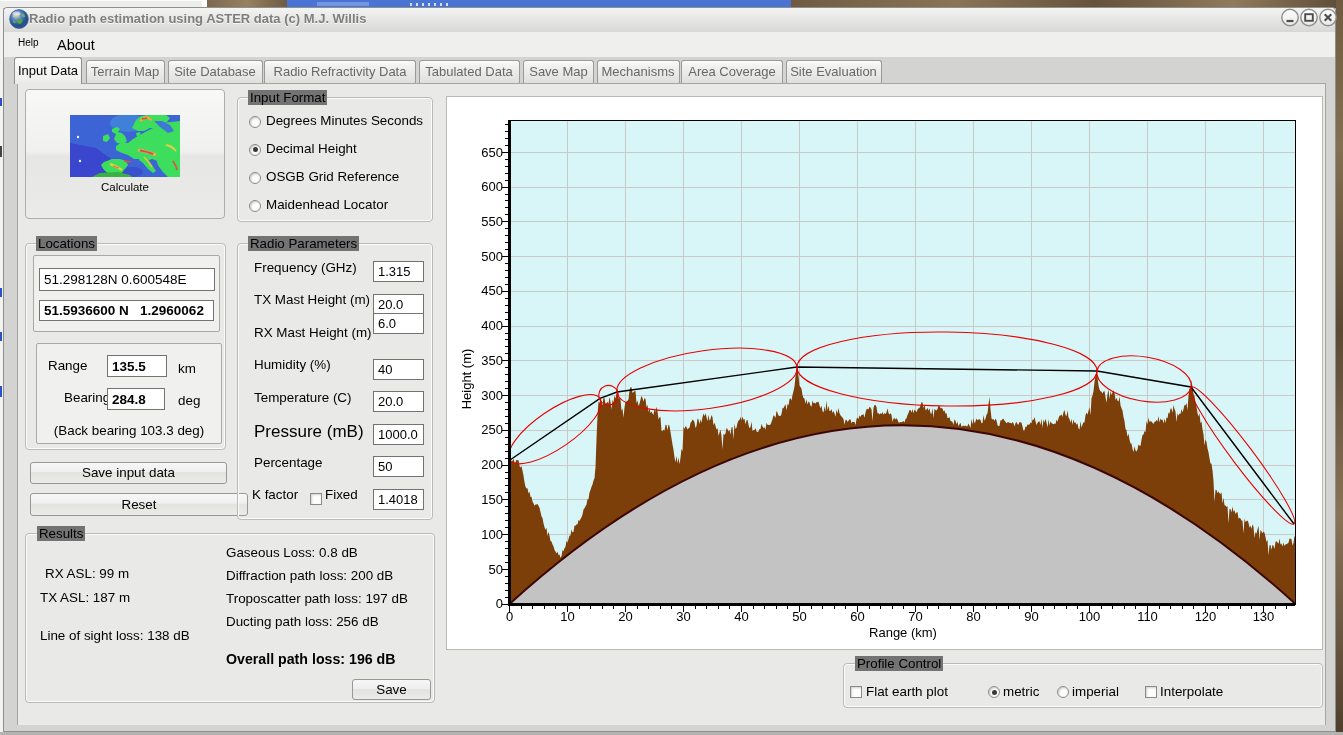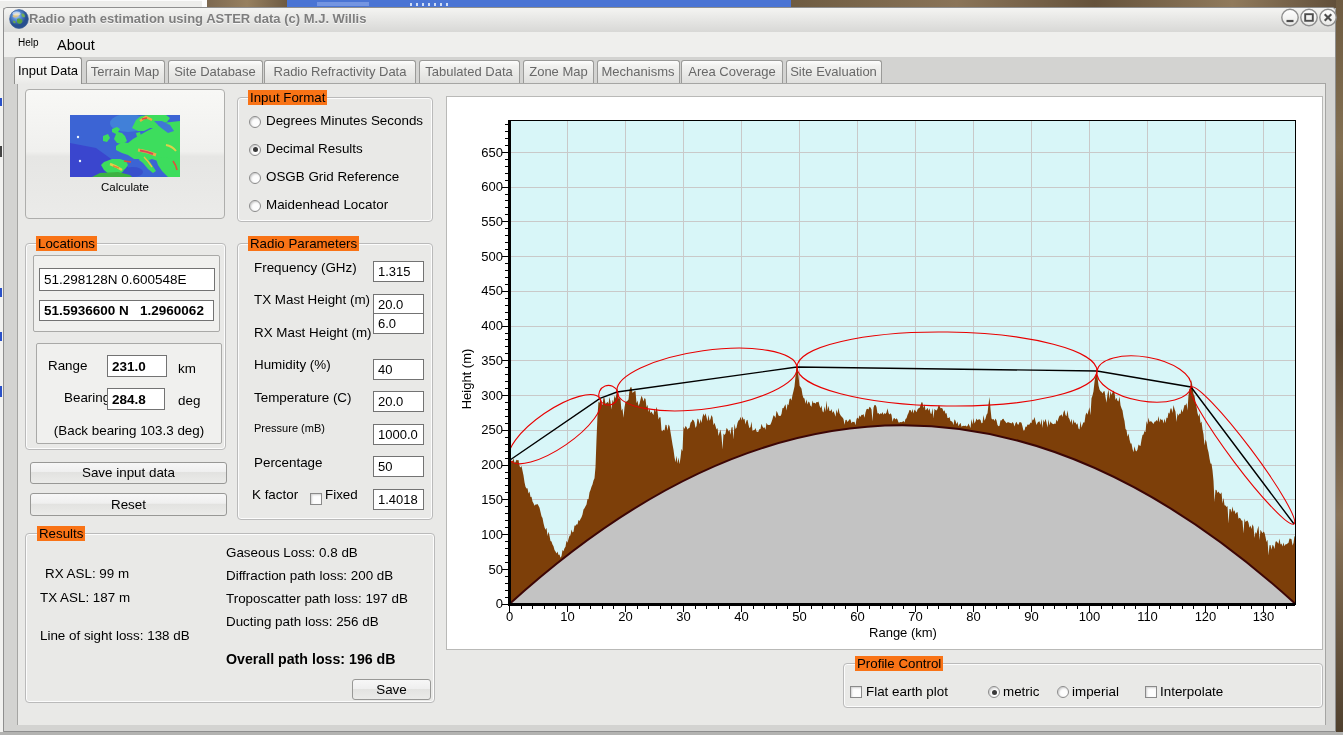--- a/index.html
+++ b/index.html
@@ -1,17 +1,17 @@
 <!DOCTYPE html>
 <html><head><meta charset="utf-8"><style>
 *{margin:0;padding:0;box-sizing:border-box}
 body{width:1343px;height:735px;position:relative;overflow:hidden;background:#b1b1af;font-family:"Liberation Sans",sans-serif;opacity:.999}
 .lab{position:absolute;color:#000;white-space:pre}
 .gb{position:absolute;border:1px solid #bababa;border-radius:4px;box-shadow:inset 0 0 0 1px #fcfcfc}
-.gbl{position:absolute;font-size:13.3px;background:#f97316;padding:0 2px;white-space:nowrap}
+.gbl{position:absolute;font-size:13.3px;background:#737373;padding:0 2px;white-space:nowrap}
 .tb{position:absolute;background:#fff;border:1px solid #737373;padding-left:4px;white-space:pre;overflow:hidden;color:#000}
 .btn{position:absolute;border:1px solid #989896;border-radius:3px;text-align:center;color:#000;
 background:linear-gradient(#f7f7f7 0%,#efefef 45%,#e2e2e0 46%,#ebebe9 100%)}
 .radio{position:absolute;width:12px;height:12px;border-radius:50%;background:#fdfdfd;border:1px solid #8a8a8a;box-shadow:inset 1px 1px 2px #c8c8c8}
 .rdot{position:absolute;left:2.5px;top:2.5px;width:5px;height:5px;border-radius:50%;background:#3a3a3a}
 .cb{position:absolute;width:12px;height:12px;background:#fdfdfd;border:1px solid #8a8a8a;box-shadow:inset 1px 1px 2px #d0d0d0}
 .tab{position:absolute;top:60px;height:23px;background:linear-gradient(#fdfdfd 0%,#f2f2f0 20%,#dfdfdd 100%);border:1px solid #9a9a98;border-bottom:none;border-radius:3px 3px 0 0;text-align:center;font-size:13px;color:#686868}
 </style></head><body>
 <div style="position:absolute;left:0;top:0;width:202px;height:8px;background:#ededeb;border-top:1px solid #fbfbfb"></div>
 <div style="position:absolute;left:202px;top:0;width:5px;height:8px;background:#fdfdfd"></div>
@@ -65,21 +65,21 @@
 <path d="M45.7 7.2 l6.6 6.6 M52.3 7.2 l-6.6 6.6" stroke="#4d4d4d" stroke-width="2.1" fill="none"></path>
 </svg>
 <div style="position:absolute;left:4px;top:32px;width:1331px;height:25px;background:#efefed"></div>
 <div class="lab" style="left:18px;top:37px;font-size:10px;">Help</div>
 <div class="lab" style="left:57px;top:37px;font-size:14.5px;">About</div>
 <div style="position:absolute;left:17px;top:83px;width:1309px;height:642px;background:#e9e9e7;border:1px solid #a5a5a3;border-bottom:none"></div>
 <div class="tab" style="left:85.5px;width:79px;line-height:22px">Terrain Map</div>
 <div class="tab" style="left:167.5px;width:95px;line-height:22px">Site Database</div>
 <div class="tab" style="left:264px;width:152px;line-height:22px">Radio Refractivity Data</div>
 <div class="tab" style="left:418.5px;width:101px;line-height:22px">Tabulated Data</div>
-<div class="tab" style="left:523px;width:71px;line-height:22px">Zone Map</div>
+<div class="tab" style="left:523px;width:71px;line-height:22px">Save Map</div>
 <div class="tab" style="left:596.5px;width:83px;line-height:22px">Mechanisms</div>
 <div class="tab" style="left:681px;width:102px;line-height:22px">Area Coverage</div>
 <div class="tab" style="left:785.5px;width:96px;line-height:22px">Site Evaluation</div>
 <div class="tab" style="left:14px;top:57px;width:68px;height:27px;line-height:25px;z-index:3;
 background:linear-gradient(#fcfcfc, #f0f0ee 80%, #e9e9e7);border:1px solid #8f8f8d;border-bottom:none;color:#000">Input Data</div>
 <div style="position:absolute;left:25px;top:89px;width:200px;height:130px;border:1px solid #aeaeac;border-radius:4px;
 background:linear-gradient(#f8f8f6 0%,#f0f0ee 48%,#e6e6e4 52%,#ebebe9 100%)"></div>
 <svg style="position:absolute;left:70px;top:115px" width="110" height="62" viewBox="0 0 110 62" preserveAspectRatio="none">
 <rect width="110" height="62" fill="#3c64d4"></rect>
 <ellipse cx="58" cy="8" rx="18" ry="9" fill="#4180d8"></ellipse>
@@ -113,53 +113,53 @@
 <circle cx="10" cy="46" r="1.2" fill="#eef6ff"></circle>
 </svg>
 <div class="lab" style="left:75px;top:181px;font-size:11.5px;width:100px;text-align:center;">Calculate</div>
 <div class="gb" style="left:237px;top:97px;width:196px;height:125px"></div>
 <div class="gbl" style="left:248px;top:90px">Input Format</div>
 <span class="radio" style="left:249px;top:115.5px"></span>
 <div class="lab" style="left:266px;top:112.5px;font-size:13.4px;">Degrees Minutes Seconds</div>
 <span class="radio" style="left:249px;top:143.5px">
     <span class="rdot"></span>
   </span>
-<div class="lab" style="left:266px;top:140.5px;font-size:13.4px;">Decimal Results</div>
+<div class="lab" style="left:266px;top:140.5px;font-size:13.4px;">Decimal Height</div>
 <span class="radio" style="left:249px;top:171.5px"></span>
 <div class="lab" style="left:266px;top:168.5px;font-size:13.4px;">OSGB Grid Reference</div>
 <span class="radio" style="left:249px;top:199.5px"></span>
 <div class="lab" style="left:266px;top:196.5px;font-size:13.4px;">Maidenhead Locator</div>
 <div class="gb" style="left:25px;top:243px;width:201px;height:207px"></div>
 <div class="gbl" style="left:36px;top:236px">Locations</div>
 <div style="position:absolute;left:33px;top:255px;width:187px;height:77px;background:#f0f0ee;border:1px solid #a9a9a7;border-radius:2px"></div>
 <div class="tb" style="left:39px;top:268px;width:176px;height:23px;font-weight:normal;font-size:13.5px;line-height:22px">51.298128N 0.600548E</div>
 <div class="tb" style="left:39px;top:300px;width:175px;height:21px;font-weight:bold;font-size:13.5px;line-height:20px">51.5936600 N&nbsp;&nbsp; 1.2960062</div>
 <div style="position:absolute;left:36px;top:343px;width:186px;height:101px;background:#f0f0ee;border:1px solid #a9a9a7;border-radius:2px"></div>
 <div class="lab" style="left:48px;top:358px;font-size:13.4px;">Range</div>
-<div class="tb" style="left:107px;top:355px;width:60px;height:22px;font-weight:bold;font-size:13.5px;line-height:21px">231.0</div>
+<div class="tb" style="left:107px;top:355px;width:60px;height:22px;font-weight:bold;font-size:13.5px;line-height:21px">135.5</div>
 <div class="lab" style="left:178px;top:360.5px;font-size:13.4px;">km</div>
 <div class="lab" style="left:64px;top:390px;font-size:13.4px;">Bearing</div>
 <div class="tb" style="left:107px;top:388px;width:58px;height:22px;font-weight:bold;font-size:13.5px;line-height:21px">284.8</div>
 <div class="lab" style="left:178px;top:392.5px;font-size:13.4px;">deg</div>
 <div class="lab" style="left:46px;top:423px;font-size:13.4px;width:166px;text-align:center;">(Back bearing 103.3 deg)</div>
 <div class="btn" style="left:30px;top:462px;width:197px;height:22px;font-size:13.4px;line-height:20px">Save input data</div>
-<div class="btn" style="left:30px;top:493px;width:197px;height:23px;font-size:13.4px;line-height:21px">Reset</div>
+<div class="btn" style="left:30px;top:493px;width:218px;height:23px;font-size:13.4px;line-height:21px">Reset</div>
 <div class="gb" style="left:237px;top:243px;width:196px;height:277px"></div>
 <div class="gbl" style="left:248px;top:236px">Radio Parameters</div>
 <div class="lab" style="left:254px;top:259.5px;font-size:13.4px;">Frequency (GHz)</div>
 <div class="tb" style="left:373px;top:261.0px;width:51px;height:21px;font-size:13px;line-height:20px">1.315</div>
 <div class="lab" style="left:254px;top:292.0px;font-size:13.4px;">TX Mast Height (m)</div>
 <div class="tb" style="left:373px;top:293.5px;width:51px;height:21px;font-size:13px;line-height:20px">20.0</div>
 <div class="lab" style="left:254px;top:324.5px;font-size:13.4px;">RX Mast Height (m)</div>
 <div class="tb" style="left:373px;top:313px;width:51px;height:21px;font-size:13px;line-height:20px">6.0</div>
 <div class="lab" style="left:254px;top:357.0px;font-size:13.4px;">Humidity (%)</div>
 <div class="tb" style="left:373px;top:358.5px;width:51px;height:21px;font-size:13px;line-height:20px">40</div>
 <div class="lab" style="left:254px;top:389.5px;font-size:13.4px;">Temperature (C)</div>
 <div class="tb" style="left:373px;top:391.0px;width:51px;height:21px;font-size:13px;line-height:20px">20.0</div>
-<div class="lab" style="left:254px;top:422.0px;font-size:11px;">Pressure (mB)</div>
+<div class="lab" style="left:254px;top:422.0px;font-size:17px;">Pressure (mB)</div>
 <div class="tb" style="left:373px;top:423.5px;width:51px;height:21px;font-size:13px;line-height:20px">1000.0</div>
 <div class="lab" style="left:254px;top:454.5px;font-size:13.4px;">Percentage</div>
 <div class="tb" style="left:373px;top:456.0px;width:51px;height:21px;font-size:13px;line-height:20px">50</div>
 <div class="lab" style="left:252px;top:487.0px;font-size:13.4px;">K factor</div>
 <span class="cb" style="left:310px;top:492.5px"></span>
 <div class="lab" style="left:325px;top:487.0px;font-size:13.4px;">Fixed</div>
 <div class="tb" style="left:373px;top:488.5px;width:51px;height:21px;font-size:13px;line-height:20px">1.4018</div>
 <div class="gb" style="left:25px;top:533px;width:410px;height:170px"></div>
 <div class="gbl" style="left:37px;top:526px">Results</div>
 <div class="lab" style="left:45px;top:566px;font-size:13.4px;">RX ASL: 99 m</div>

